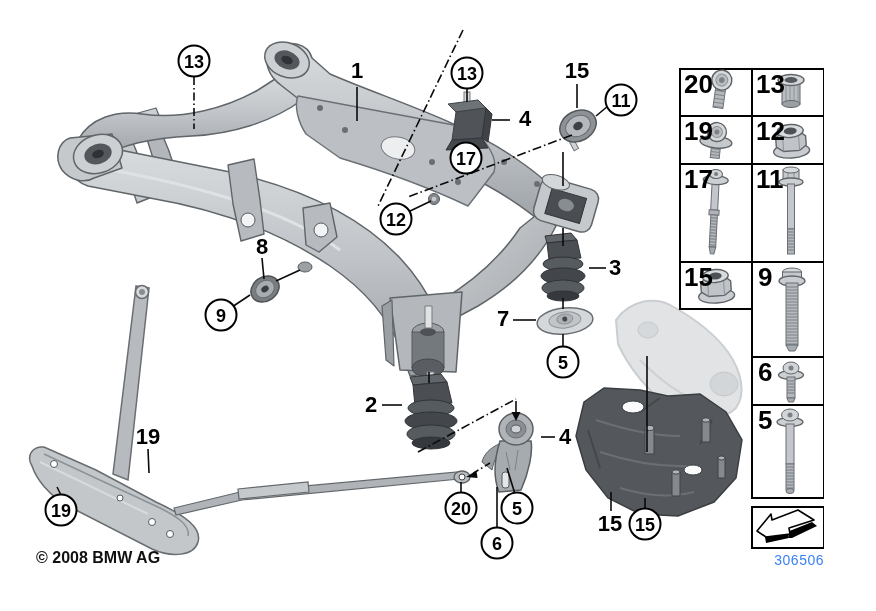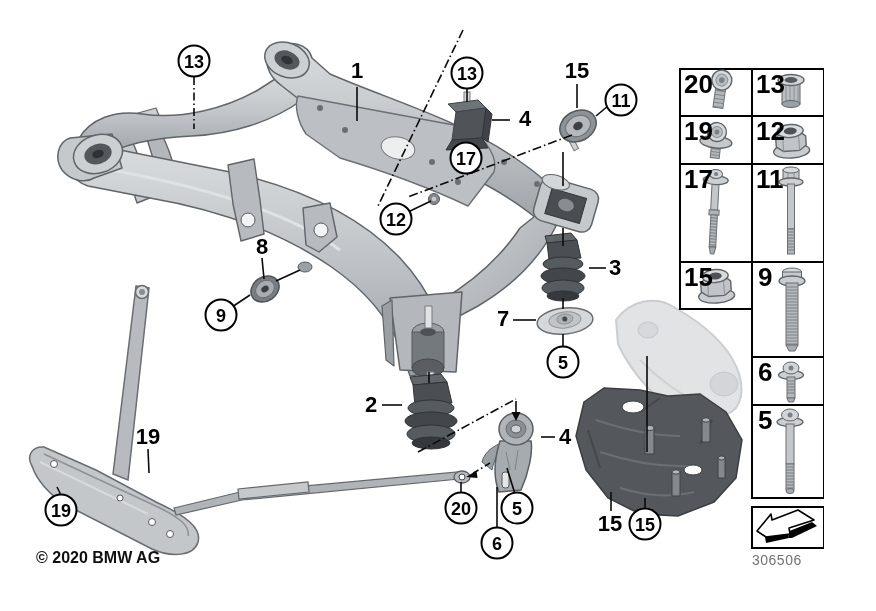--- a/index.html
+++ b/index.html
@@ -5,22 +5,22 @@
   html,body{margin:0;padding:0;background:#fff;}
   #stage{position:relative;width:824px;height:611px;background:#fff;overflow:hidden;
          font-family:"Liberation Sans",sans-serif;}
   #diagram-svg{position:absolute;left:0;top:0;}
   .callout{position:absolute;transform:translate(-50%,-50%);font-weight:bold;color:#000;z-index:5;}
   .callout.circled{width:29px;height:29px;border:2.5px solid #000;border-radius:50%;background:#fff;
          font-size:18px;display:flex;align-items:center;justify-content:center;line-height:1;}
   .callout.plain{font-size:22px;line-height:1;}
   .legend-num{position:absolute;font-weight:bold;font-size:26px;line-height:1;color:#000;z-index:6;}
   .copyright{position:absolute;left:36px;top:549px;font-weight:bold;font-size:16px;color:#101010;z-index:6;}
-  .docnum{position:absolute;left:752px;top:552px;width:72px;text-align:left;font-size:14px;
-         color:#737373;letter-spacing:.5px;z-index:6;}
+  .docnum{position:absolute;left:752px;top:552px;width:72px;text-align:right;font-size:14px;
+         color:#3b82f6;letter-spacing:.5px;z-index:6;}
 </style>
 </head>
 <body>
 
 <div id="stage">
 
 <svg id="diagram-svg" width="876" height="611" viewBox="0 0 876 611">
   <defs>
     <linearGradient id="gmetal" x1="0" y1="0" x2="0" y2="1">
       <stop offset="0" stop-color="#d9dcde"></stop>
@@ -381,15 +381,15 @@
   <div class="legend-num" style="left:756px;top:71px">13</div>
   <div class="legend-num" style="left:684px;top:118px">19</div>
   <div class="legend-num" style="left:756px;top:118px">12</div>
   <div class="legend-num" style="left:684px;top:166px">17</div>
   <div class="legend-num" style="left:756px;top:166px">11</div>
   <div class="legend-num" style="left:684px;top:264px">15</div>
   <div class="legend-num" style="left:758px;top:264px">9</div>
   <div class="legend-num" style="left:758px;top:359px">6</div>
   <div class="legend-num" style="left:758px;top:407px">5</div>
 
-  <div class="copyright">© 2020 BMW AG</div>
+  <div class="copyright">© 2008 BMW AG</div>
   <div class="docnum">306506</div>
 </div>
 
 </body></html>

